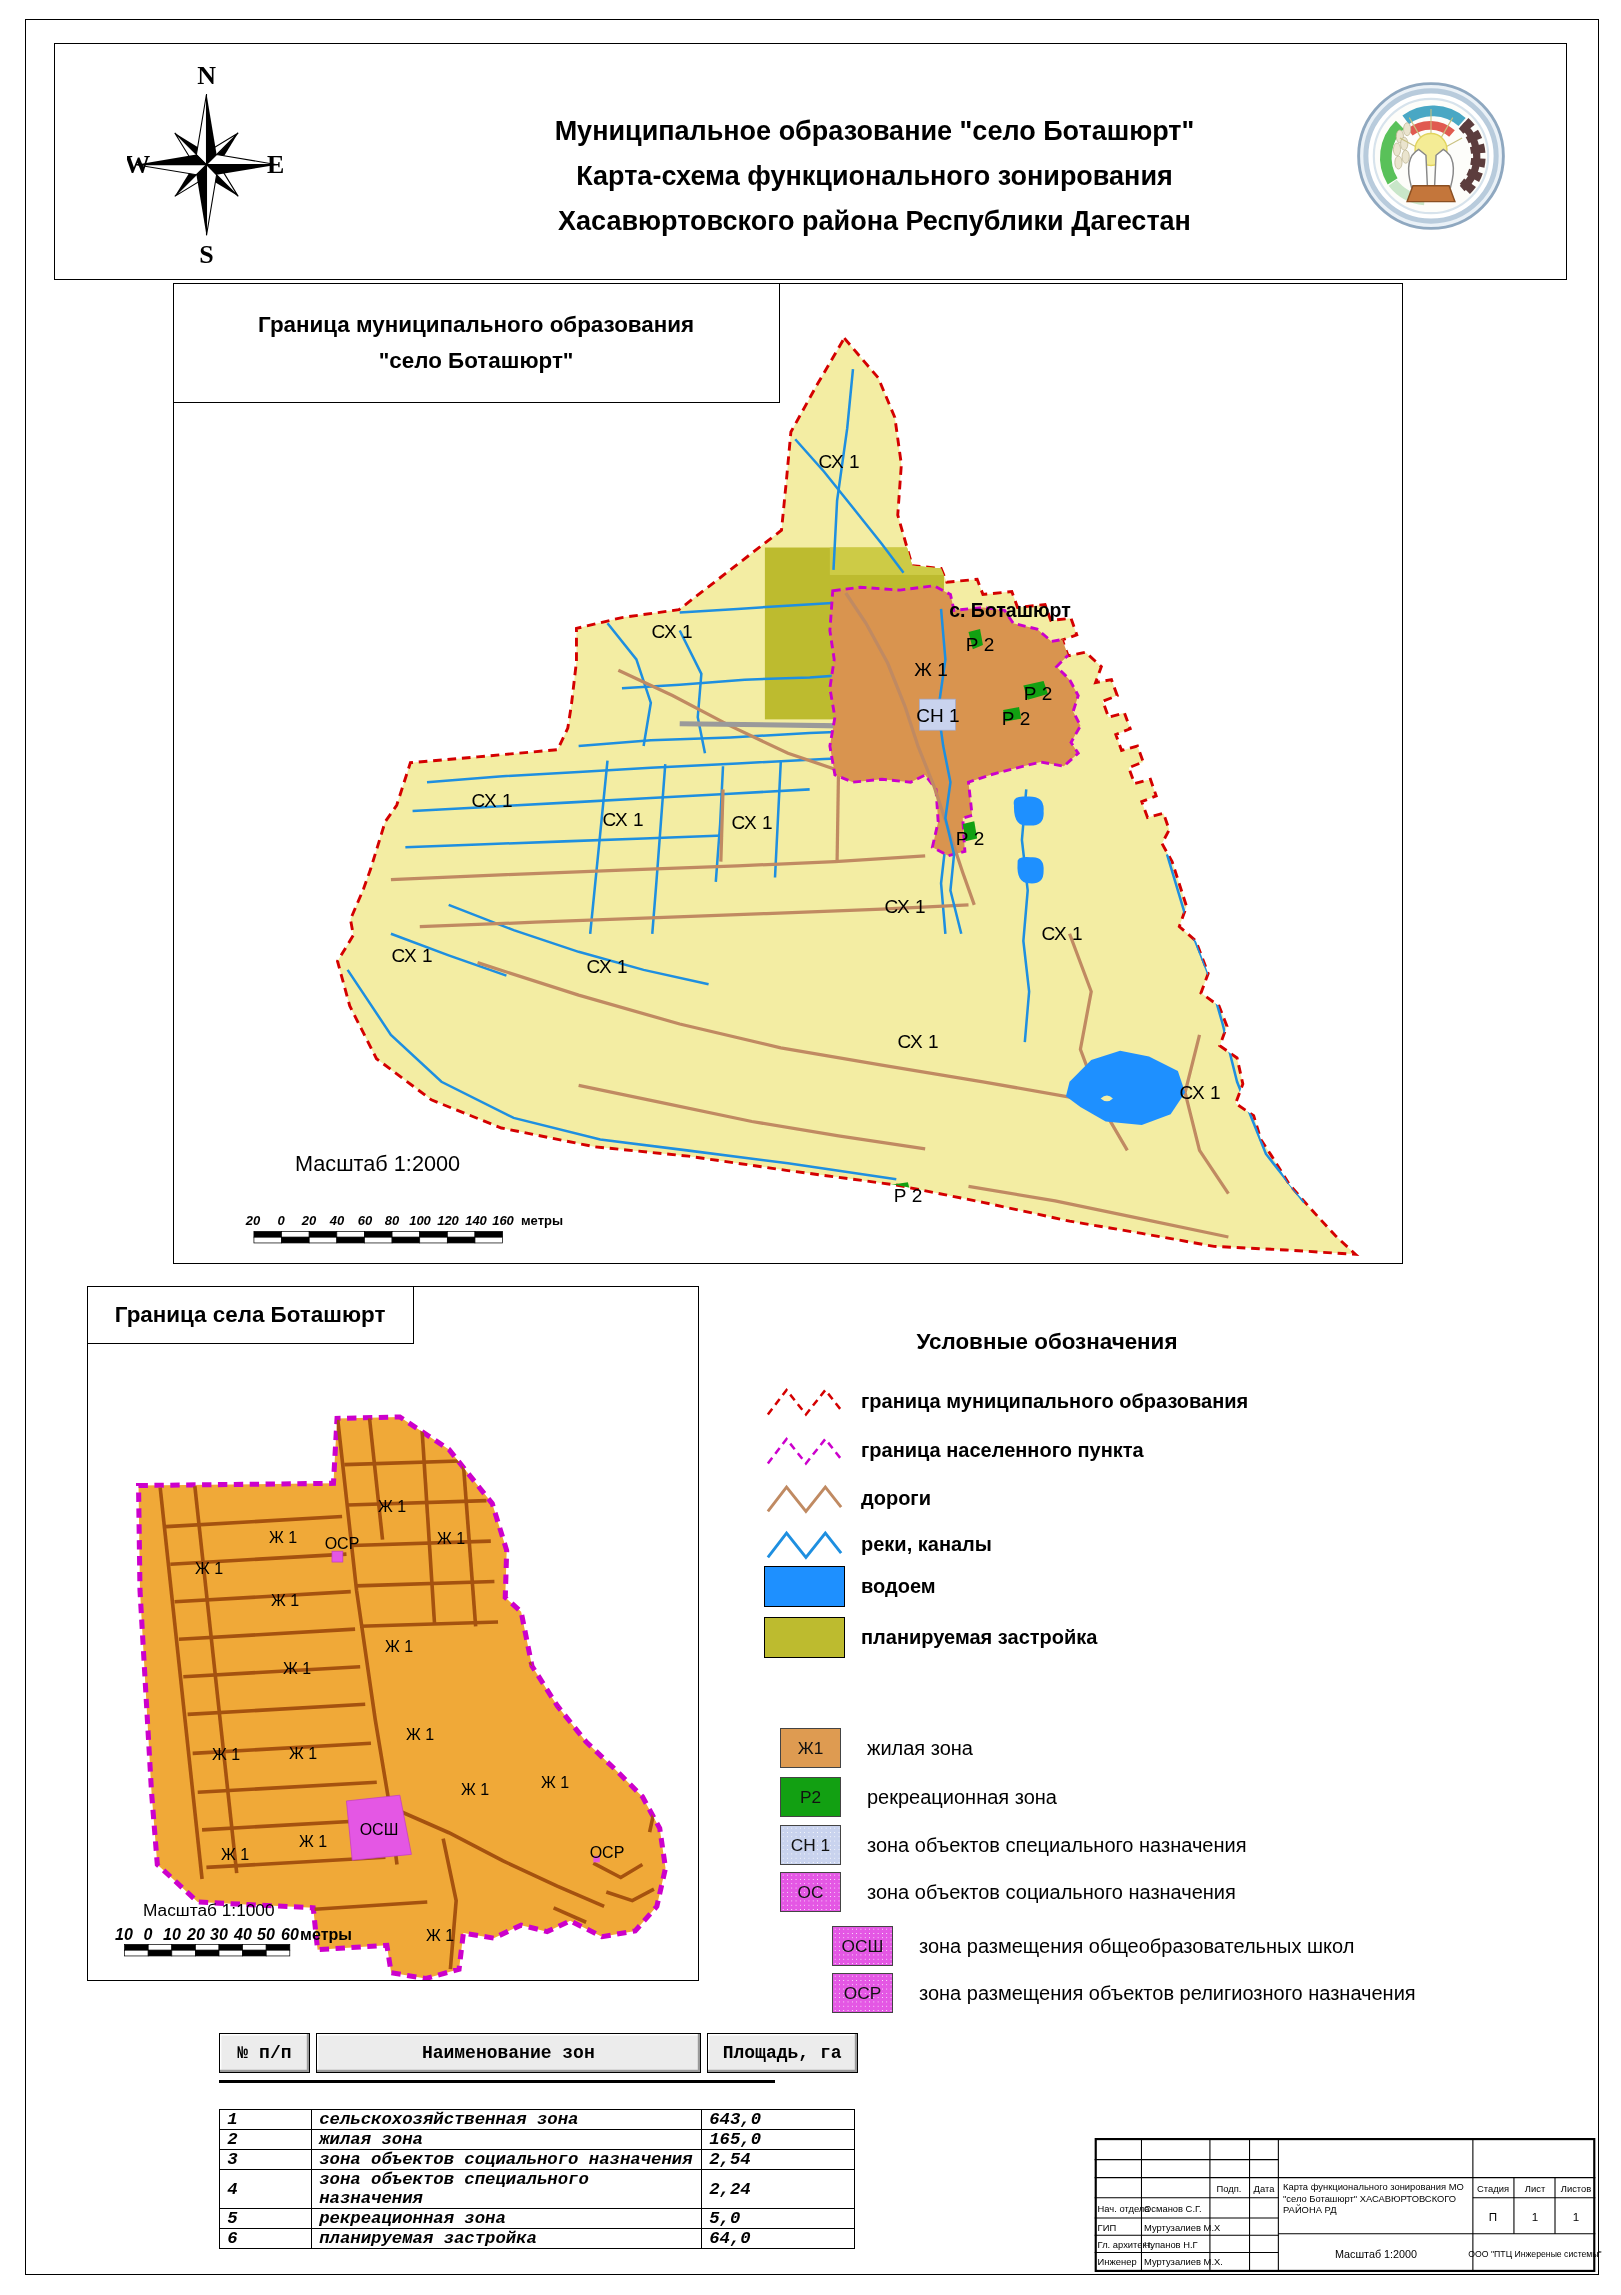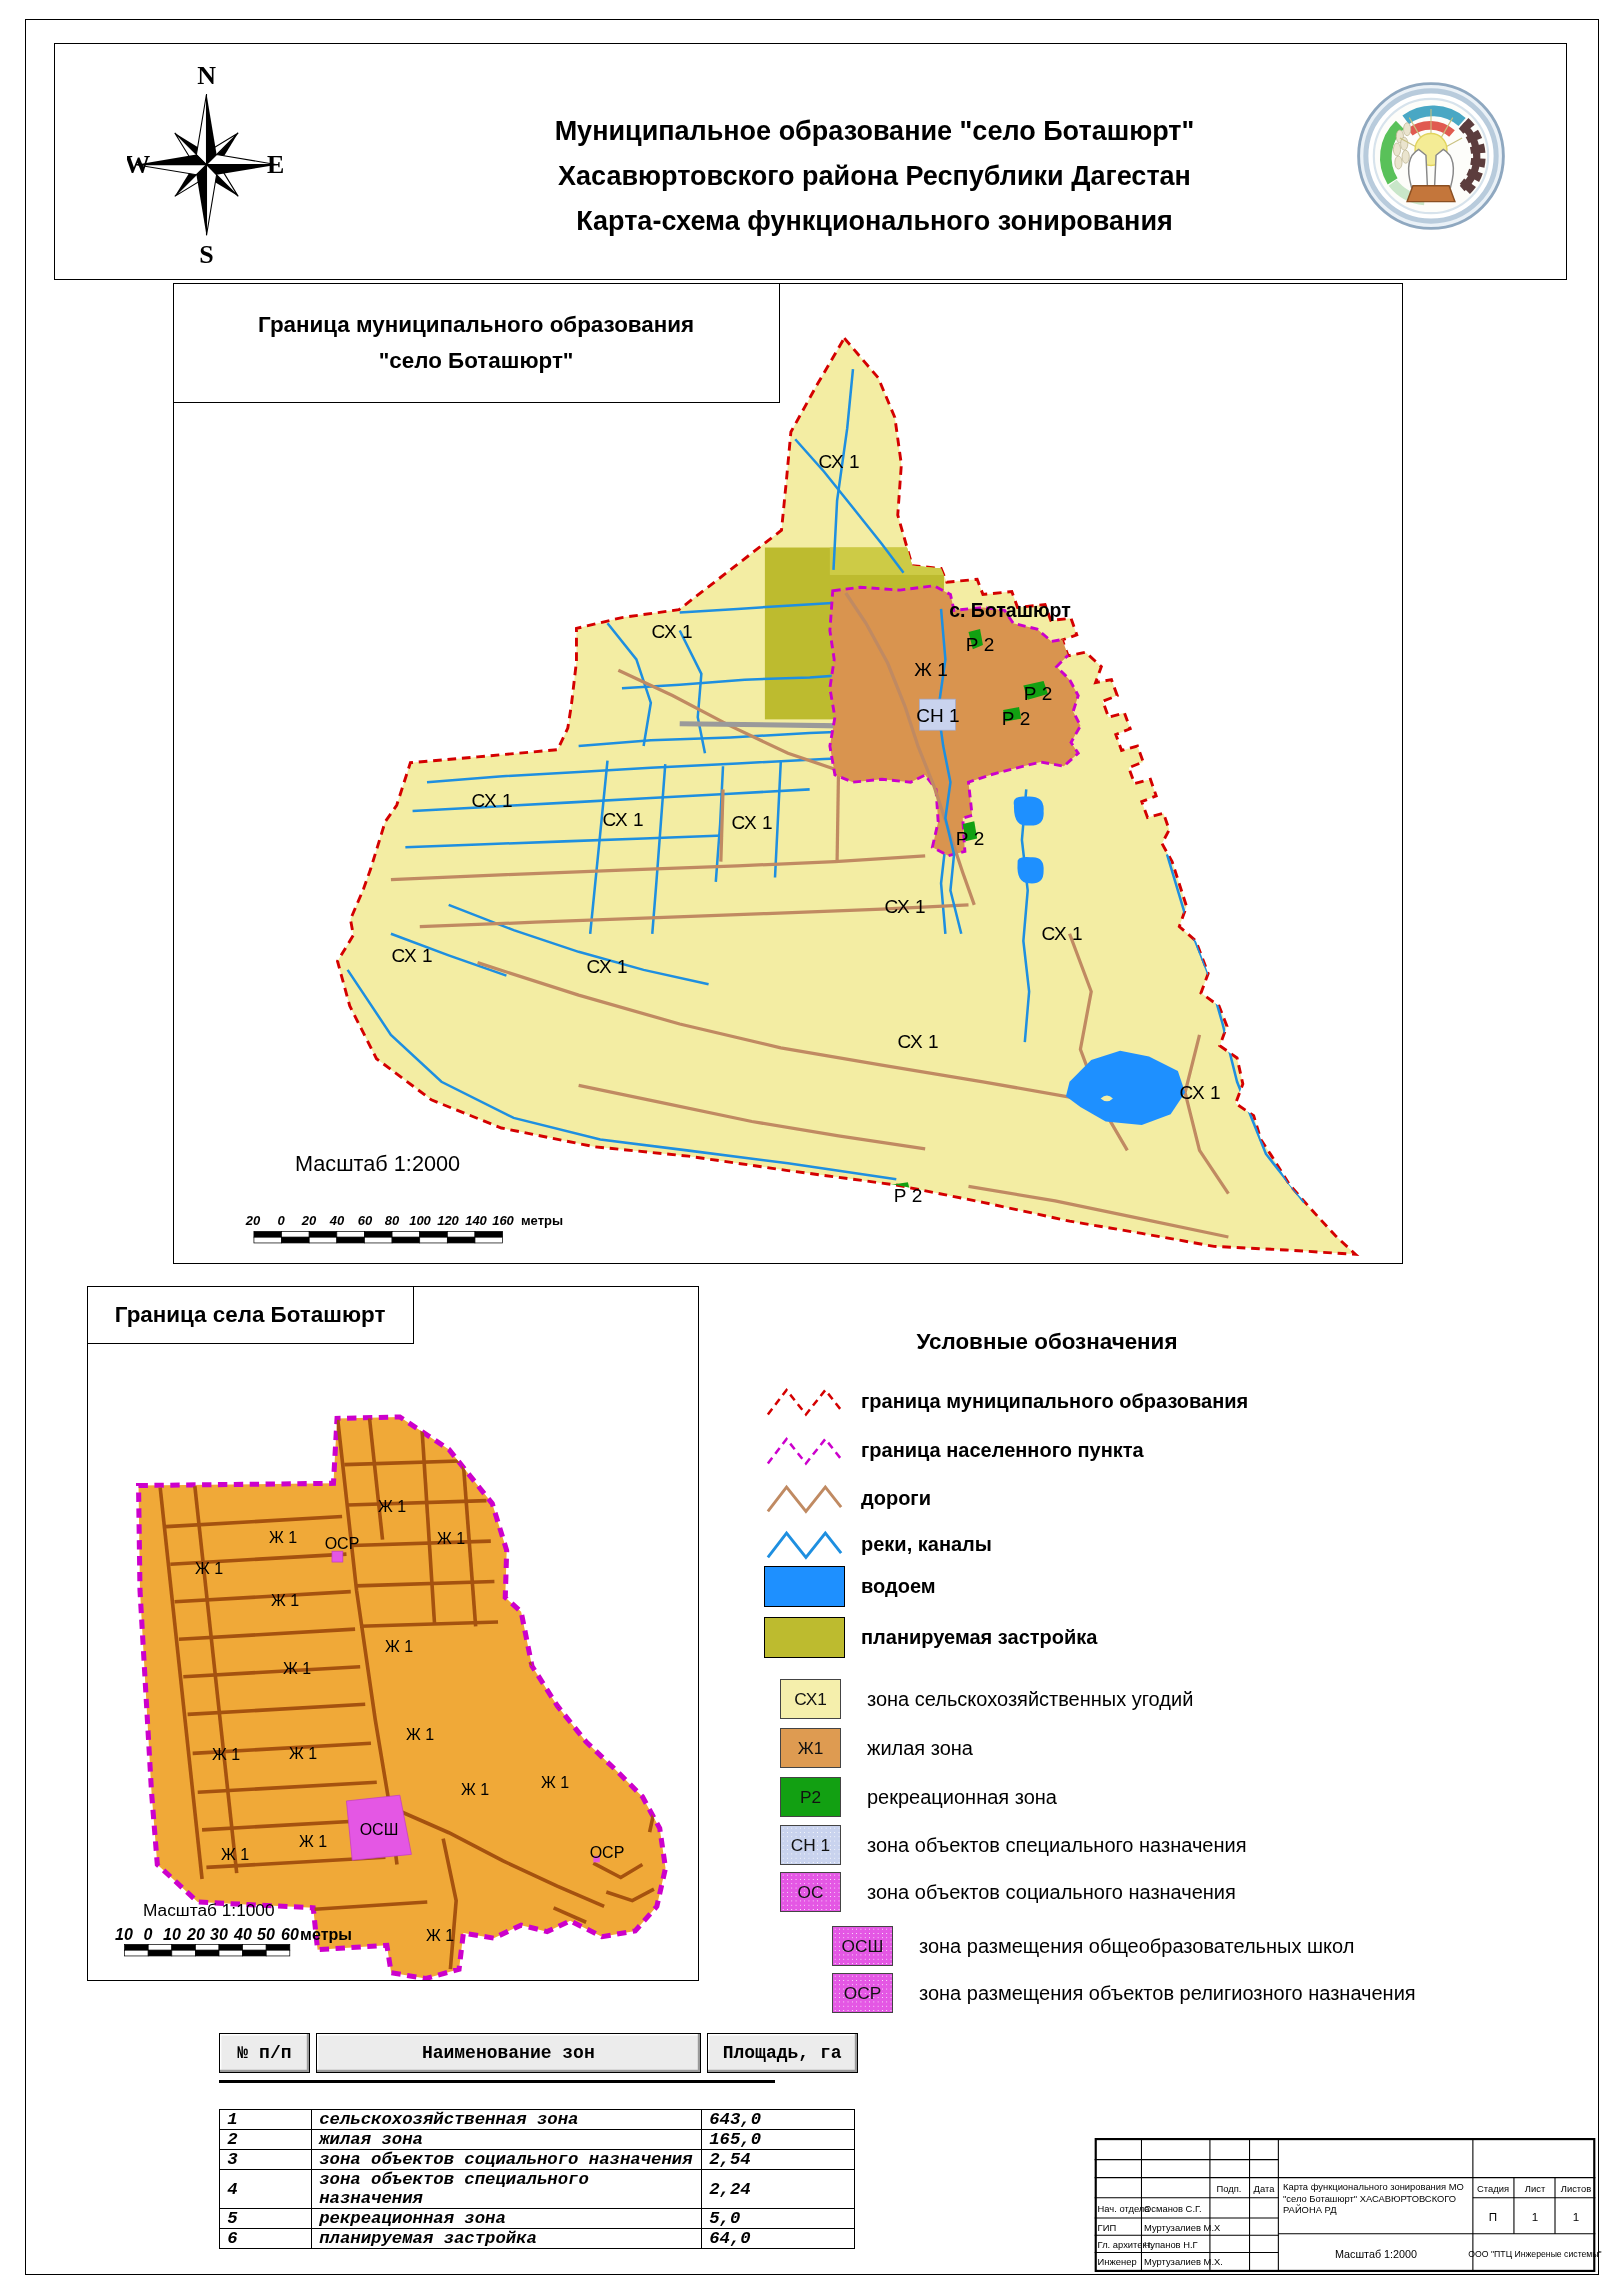--- a/index.html
+++ b/index.html
@@ -74,22 +74,22 @@
           <polygon points="-98,0 0,0 -14,14" fill="#fff" stroke="#000" stroke-width="1.5"></polygon>
       </g>
       <text x="110" y="36" text-anchor="middle" class="compass-letter">N</text>
       <text x="110" y="285" text-anchor="middle" class="compass-letter">S</text>
       <text x="14" y="160" text-anchor="middle" class="compass-letter">W</text>
       <text x="206" y="160" text-anchor="middle" class="compass-letter">E</text>
     </svg>
 
     <div class="abs" id="header-title">
       <div>Муниципальное образование "село Боташюрт"</div>
+      <div>Карта-схема функционального зонирования</div>
       <div>Хасавюртовского района Республики Дагестан</div>
-      <div>Карта-схема функционального зонирования</div>
     </div>
 
     <svg class="abs" style="left:1300px;top:36px" width="152" height="152" viewBox="0 0 210 210">
       <circle cx="105" cy="105" r="100" fill="#EAF1F7" stroke="#8FA8C0" stroke-width="4"></circle>
       <circle cx="105" cy="105" r="90" fill="#fff" stroke="#B8CBDC" stroke-width="7"></circle>
       <circle cx="105" cy="105" r="79" fill="#FDFDFA" stroke="#D7E3EC" stroke-width="3"></circle>
       <path d="M 52 140 A 62 62 0 0 1 62 62" stroke="#59C159" stroke-width="16" fill="none"></path>
       <path d="M 52 142 A 62 62 0 0 0 96 166" stroke="#C9E6C9" stroke-width="14" fill="none"></path>
       <path d="M 70 55 A 62 62 0 0 1 148 58" stroke="#49A7C4" stroke-width="15" fill="none"></path>
       <path d="M 76 72 A 46 46 0 0 1 134 74" stroke="#E05A50" stroke-width="12" fill="none"></path>
@@ -330,26 +330,20 @@
       </span>
     <span class="legend-label">водоем</span>
   </div>
   <div class="legend-item" style="left:764px;top:1617px">
     <span class="legend-sym">
         <span class="swatch" style="background:#BDBB2F"></span>
       </span>
     <span class="legend-label">планируемая застройка</span>
   </div>
 
-  <div class="legend-item" style="left:770px;top:1679px">
-    <span class="legend-sym">
-        <span class="zone-box" style="background:#F5EFAC">СХ1</span>
-      </span>
-    <span class="legend-label" style="font-weight:normal">зона сельскохозяйственных угодий</span>
-  </div>
   <div class="legend-item" style="left:770px;top:1728px">
     <span class="legend-sym">
         <span class="zone-box" style="background:#DE9B51">Ж1</span>
       </span>
     <span class="legend-label" style="font-weight:normal">жилая зона</span>
   </div>
   <div class="legend-item" style="left:770px;top:1777px">
     <span class="legend-sym">
         <span class="zone-box" style="background:#12A012">Р2</span>
       </span>

